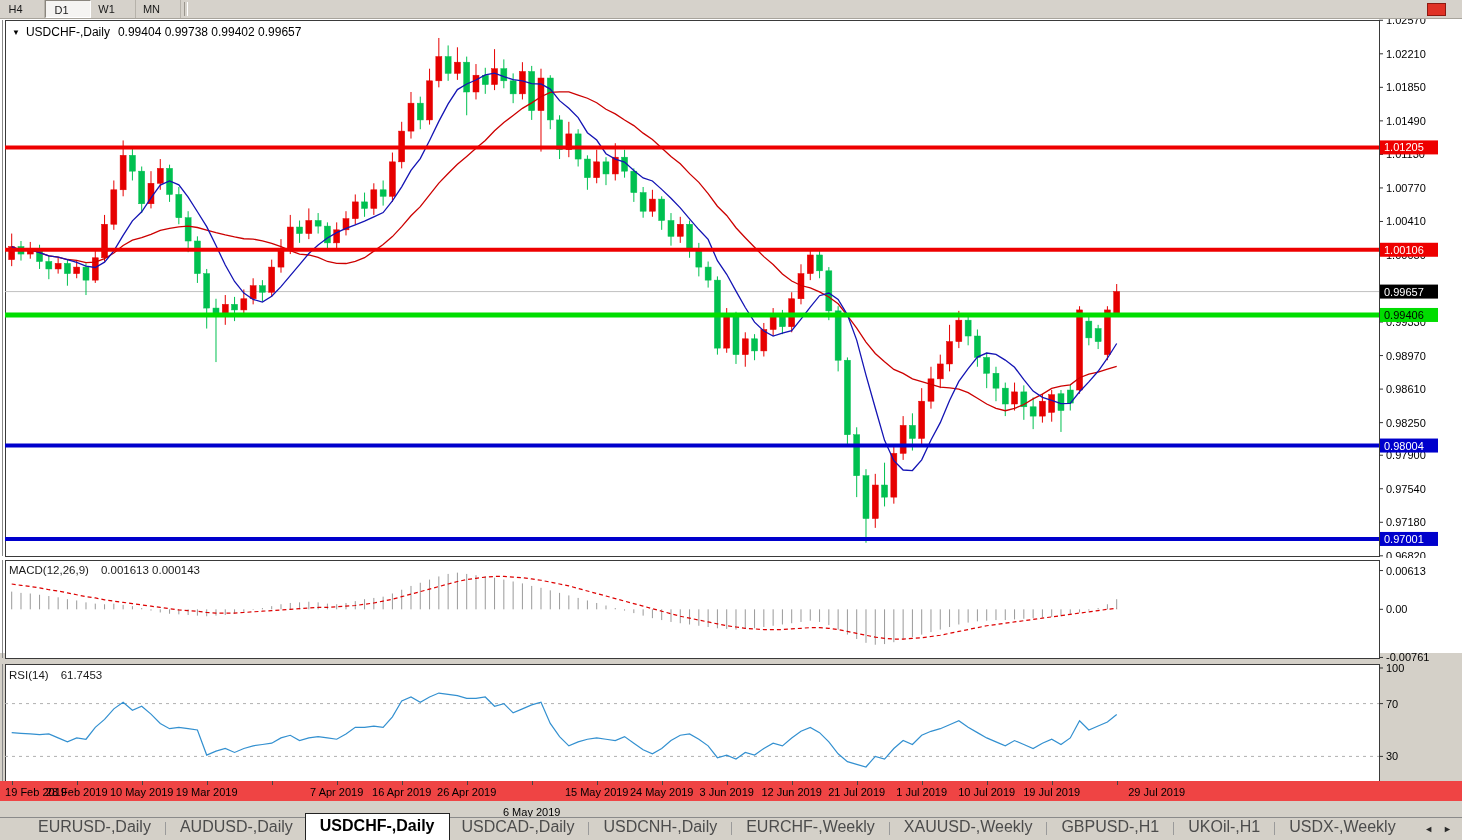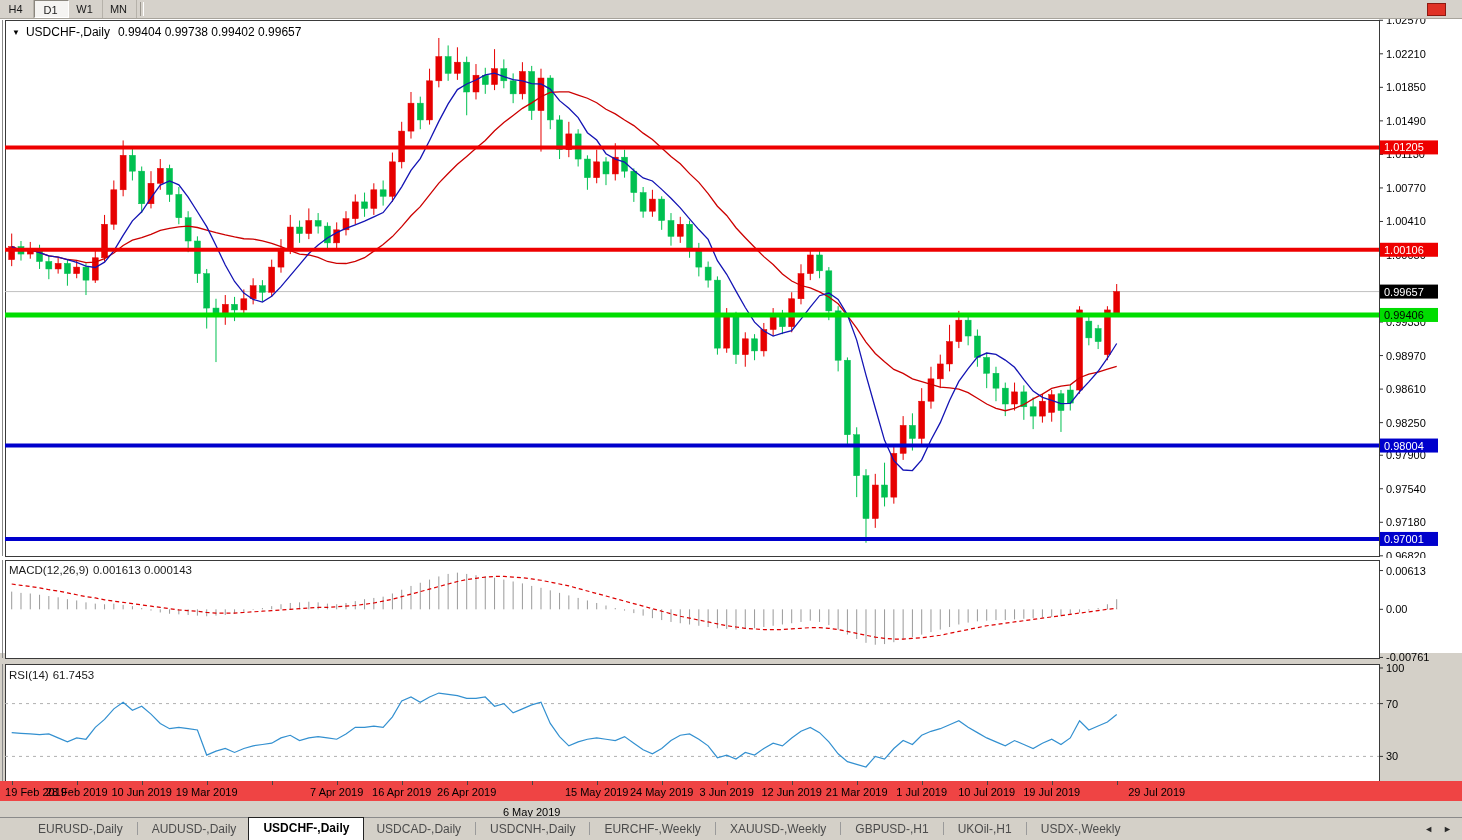--- a/index.html
+++ b/index.html
@@ -1,42 +1,42 @@
 <!DOCTYPE html>
 <html><head>
 <meta charset="utf-8">
 <style>
   html,body{margin:0;padding:0;background:#d4d0c8;width:1462px;height:840px;overflow:hidden;
     font-family:"Liberation Sans",sans-serif;-webkit-font-smoothing:none;}
   .screen{position:relative;width:1462px;height:840px;background:#d4d0c8;}
   
   .toolbar{position:absolute;left:0;top:0;width:1462px;height:18px;background:#d6d2cb;
     border-bottom:1px solid #a8a49c;display:flex;align-items:stretch;}
-  .tfbtn{min-width:25px;padding:1px 5px 0 3px;font-size:11px;color:#1a1a1a;text-align:center;
+  .tfbtn{min-width:25px;padding:1px 16px 0 3px;font-size:11px;color:#1a1a1a;text-align:center;
     line-height:16px;border-right:1px solid #b6b2aa;cursor:default;}
   .tfbtn.active{background:#f5f4f2;border:1px solid #8a867e;border-right-color:#fff;
     border-bottom-color:#fff;}
   .tb-sep{width:2px;border-left:1px solid #9a968e;border-right:1px solid #ffffff;margin:2px 3px;}
   .red-badge{position:absolute;right:16px;top:3px;width:17px;height:11px;background:#e03226;
     border:1px solid #8c1a12;}
   
   .chartwin{position:absolute;left:0;top:19px;width:1462px;height:634px;background:#ffffff;}
   svg{position:absolute;left:0;display:block;}
   .chart-title{position:absolute;left:12px;top:6px;font-size:12px;color:#000;display:flex;gap:8px;
     align-items:center;white-space:pre;}
   .tri{font-size:8px;color:#000;margin-right:-2px;}
-  .ind-title{position:absolute;left:9px;font-size:11.5px;color:#1a1a1a;display:flex;gap:4px;white-space:pre;}
+  .ind-title{position:absolute;left:9px;font-size:11.5px;color:#1a1a1a;display:flex;gap:12px;white-space:pre;}
   
   #date-axis{position:absolute;left:0;top:762px;width:1462px;height:20px;background:#ef4444;}
   .dtick{position:absolute;top:0;width:1px;height:4px;background:#444;}
   .dlabel{position:absolute;top:5px;font-size:11px;color:#000;transform:translateX(-50%);white-space:nowrap;}
   
   .tabbar{position:absolute;left:0;top:817px;width:1462px;height:23px;background:#d4d0c8;
     border-top:1px solid #8a8a8a;display:flex;align-items:flex-end;padding-left:26px;box-sizing:border-box;}
-  .tab{font-size:12px;color:#4c4c4c;padding:3px 12px 4px 12px;cursor:default;white-space:nowrap;}
+  .tab{font-size:16px;color:#4c4c4c;padding:3px 12px 4px 12px;cursor:default;white-space:nowrap;}
   .tab.active{background:#ffffff;color:#000;font-weight:bold;border:1px solid #222;border-bottom:none;
     padding:3px 14px 5px 14px;margin-top:-2px;position:relative;z-index:2;}
   .tabsep{width:1px;height:13px;background:#9a9a9a;margin:0 2px 5px 2px;align-self:flex-end;}
   .tab-arrows{margin-left:auto;margin-right:10px;display:flex;gap:10px;align-self:center;
     font-size:9px;color:#2a2a2a;}
   .tab-arrows span{cursor:default;}
 </style>
 </head>
 <body>
 
@@ -508,21 +508,21 @@
       <span>RSI(14)</span>
       <span>61.7453</span>
     </div>
 
     <div id="date-axis">
         <div class="dtick" style="left: 11.7px;"></div>
         <span class="dlabel" style="left: 36px;">19 Feb 2019</span>
         <div class="dtick" style="left: 76.6999px;"></div>
         <span class="dlabel" style="left: 76.6999px;">28 Feb 2019</span>
         <div class="dtick" style="left: 141.7px;"></div>
-        <span class="dlabel" style="left: 141.7px;">10 Jun 2019</span>
+        <span class="dlabel" style="left: 141.7px;">10 May 2019</span>
         <div class="dtick" style="left: 206.7px;"></div>
         <span class="dlabel" style="left: 206.7px;">19 Mar 2019</span>
         <div class="dtick" style="left: 271.7px;"></div>
         <span class="dlabel" style="left: 271.7px; margin-top: 36px;">28 Mar 2019</span>
         <div class="dtick" style="left: 336.7px;"></div>
         <span class="dlabel" style="left: 336.7px;">7 Apr 2019</span>
         <div class="dtick" style="left: 401.699px;"></div>
         <span class="dlabel" style="left: 401.699px;">16 Apr 2019</span>
         <div class="dtick" style="left: 466.699px;"></div>
         <span class="dlabel" style="left: 466.699px;">26 Apr 2019</span>
@@ -530,21 +530,21 @@
         <span class="dlabel" style="left: 531.699px; margin-top: 20px;">6 May 2019</span>
         <div class="dtick" style="left: 596.699px;"></div>
         <span class="dlabel" style="left: 596.699px;">15 May 2019</span>
         <div class="dtick" style="left: 661.699px;"></div>
         <span class="dlabel" style="left: 661.699px;">24 May 2019</span>
         <div class="dtick" style="left: 726.699px;"></div>
         <span class="dlabel" style="left: 726.699px;">3 Jun 2019</span>
         <div class="dtick" style="left: 791.699px;"></div>
         <span class="dlabel" style="left: 791.699px;">12 Jun 2019</span>
         <div class="dtick" style="left: 856.699px;"></div>
-        <span class="dlabel" style="left: 856.699px;">21 Mar 2019</span>
+        <span class="dlabel" style="left: 856.699px;">21 Jul 2019</span>
         <div class="dtick" style="left: 921.699px;"></div>
         <span class="dlabel" style="left: 921.699px;">1 Jul 2019</span>
         <div class="dtick" style="left: 986.698px;"></div>
         <span class="dlabel" style="left: 986.698px;">10 Jul 2019</span>
         <div class="dtick" style="left: 1051.7px;"></div>
         <span class="dlabel" style="left: 1051.7px;">19 Jul 2019</span>
         <div class="dtick" style="left: 1116.7px;"></div>
         <span class="dlabel" style="left: 1116.7px; margin-left: 40px;">29 Jul 2019</span>
       </div>
   </div>

